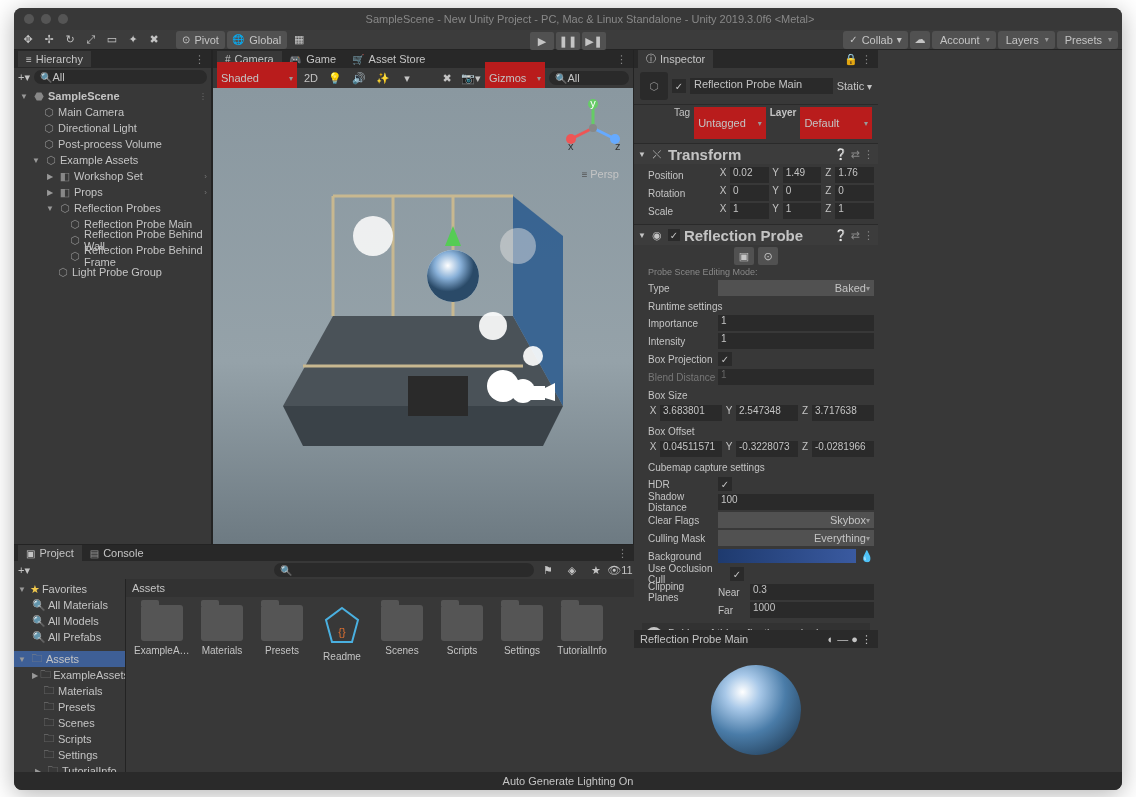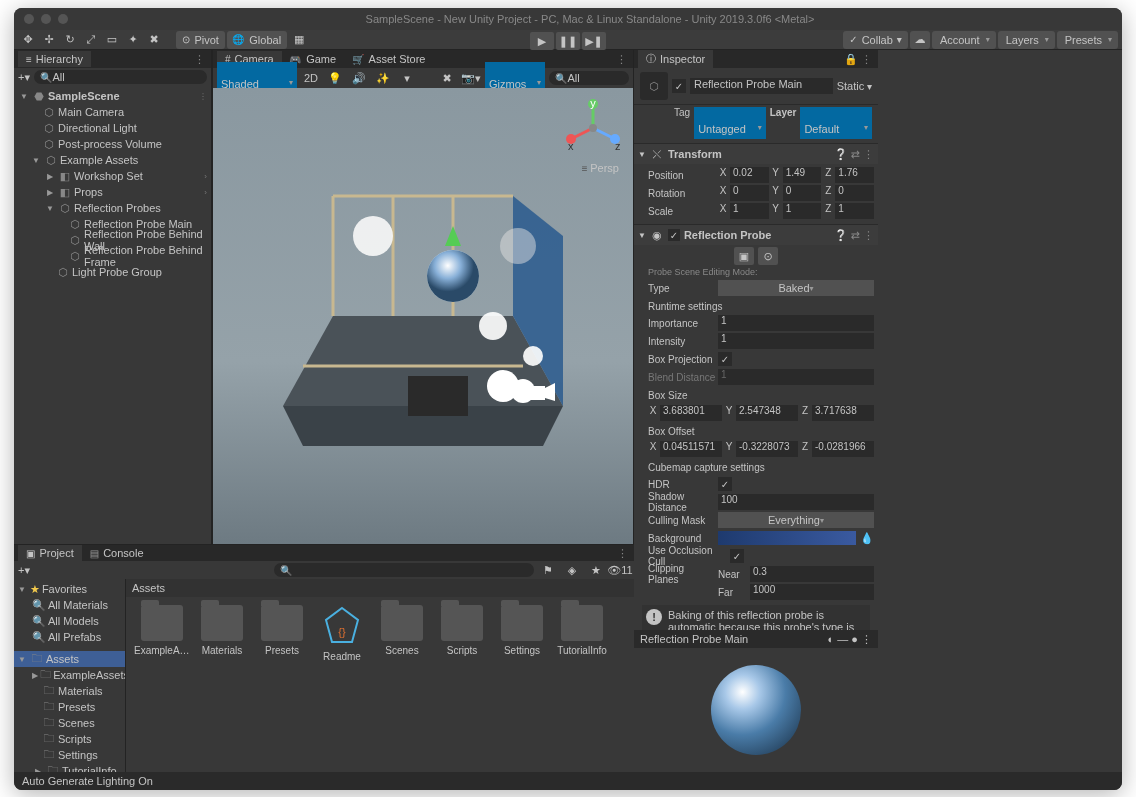--- a/index.html
+++ b/index.html
@@ -31,43 +31,43 @@
 .tree-row.sel { background: #3e5f96; color: #fff; }
 .tree-row .fold { width: 12px; text-align: center; color: #999; font-size: 8px; }
 .tree-row .ico { width: 14px; text-align: center; color: #888; }
 .tree-row .lbl { flex: 1; }
 .tree-row .chev { padding-right: 4px; color: #777; font-size: 8px; }
 .blue-txt { color: #6db3f2; }
 .scene-col { flex: 1; display: flex; flex-direction: column; border-left: 1px solid #232323; border-right: 1px solid #232323; }
 .scene-toolbar { height: 20px; background: #383838; display: flex; align-items: center; padding: 0 4px; gap: 4px; font-size: 10px; }
 .viewport { flex: 1; background: linear-gradient(180deg, #8a98a0 0%, #95a2a9 60%, #6d7a82 100%); position: relative; display: flex; align-items: center; justify-content: center; }
 .gizmo { position: absolute; top: 10px; right: 10px; width: 60px; height: 60px; }
-.persp { position: absolute; top: 74px; right: 14px; font-size: 10px; color: #555; }
+.persp { position: absolute; top: 80px; right: 14px; font-size: 10px; color: #555; }
 .inspector { width: 244px; background: #383838; display: flex; flex-direction: column; overflow: hidden; }
 .insp-header { padding: 4px 6px; display: flex; align-items: center; gap: 4px; border-bottom: 1px solid #2a2a2a; }
 .cube-ico { width: 28px; height: 28px; background: #2a2a2a; border-radius: 3px; display: flex; align-items: center; justify-content: center; color: #888; }
 .insp-name { flex: 1; height: 16px; background: #2a2a2a; padding: 0 4px; font-size: 11px; }
 .static-cb { font-size: 10px; }
 .tag-row { display: flex; padding: 2px 6px 4px 40px; gap: 4px; border-bottom: 1px solid #2a2a2a; }
-.small-dd { flex: 1; height: 16px; background: #0369a1; padding: 16px 4px; display: flex; align-items: flex-start; justify-content: space-between; font-size: 10px; }
+.small-dd { flex: 1; height: 16px; background: #b91c1c; padding: 16px 4px; display: flex; align-items: center; justify-content: space-between; font-size: 10px; }
 .small-dd::after { content: '▾'; font-size: 8px; color: #999; }
 .comp { border-bottom: 1px solid #2a2a2a; }
 .comp-hdr { height: 20px; display: flex; align-items: center; padding: 0 4px; gap: 4px; background: #3c3c3c; }
 .comp-hdr .fold { font-size: 8px; color: #c4c4c4; }
 .comp-hdr .icn { width: 14px; text-align: center; }
-.comp-hdr .nm { flex: 1; font-weight: bold; font-size: 11px; }
+.comp-hdr .nm { flex: 1; font-weight: bold; font-size: 15px; }
 .comp-hdr .btns { display: flex; gap: 2px; color: #888; }
 .comp-body { padding: 2px 4px 4px 4px; }
 .prop-row { display: flex; align-items: center; height: 18px; gap: 2px; }
 .prop-lbl { width: 78px; font-size: 10px; padding-left: 10px; color: #c4c4c4; }
 .prop-lbl.dim { color: #777; }
 .xyz { display: flex; gap: 2px; flex: 1; }
 .axis-lbl { width: 10px; font-size: 10px; color: #c4c4c4; text-align: center; }
 .num-field { flex: 1; min-width: 0; height: 16px; background: #2a2a2a; padding: 0 3px; font-size: 10px; color: #c4c4c4; overflow: hidden; white-space: nowrap; }
-.full-dd { flex: 1; height: 16px; background: #515151; padding: 0 4px; display: flex; align-items: center; justify-content: center; font-size: 10px; }
+.full-dd { flex: 1; height: 16px; background: #515151; padding: 0 4px; display: flex; align-items: center; justify-content: flex-end; font-size: 10px; }
 .full-dd::after { content: '▾'; font-size: 8px; color: #999; }
 .cb { width: 14px; height: 14px; background: #2a2a2a; display: flex; align-items: center; justify-content: center; font-size: 10px; }
 .section-lbl { font-size: 10px; padding: 4px 0 2px 10px; color: #c4c4c4; }
 .info-box { margin: 4px; padding: 4px; background: #323232; font-size: 9px; color: #999; display: flex; gap: 6px; }
 .info-box .ii { width: 16px; height: 16px; border-radius: 50%; background: #c4c4c4; color: #323232; display: flex; align-items: center; justify-content: center; font-weight: bold; flex-shrink: 0; }
 .preview-hdr { height: 18px; background: #2a2a2a; display: flex; align-items: center; padding: 0 6px; font-size: 10px; justify-content: space-between; }
 .preview-body { height: 124px; background: #383838; display: flex; align-items: center; justify-content: center; }
 .sphere-preview { width: 90px; height: 90px; border-radius: 50%; background: radial-gradient(circle at 35% 30%, #fff, #a8c8e8 20%, #4a7ca8 50%, #2a4a68 80%); }
 .bottom { display: flex; border-top: 1px solid #232323; height: 228px; }
 .project-col { width: 100%; display: flex; flex-direction: column; }
@@ -75,21 +75,21 @@
 .proj-body { flex: 1; display: flex; }
 .proj-tree { width: 112px; border-right: 1px solid #232323; overflow: auto; padding: 2px 0; }
 .proj-grid-area { flex: 1; display: flex; flex-direction: column; }
 .breadcrumb { height: 18px; padding: 0 6px; font-size: 11px; display: flex; align-items: center; background: #323232; }
 .grid { flex: 1; display: flex; gap: 4px; padding: 8px; align-content: flex-start; flex-wrap: wrap; }
 .grid-item { width: 56px; display: flex; flex-direction: column; align-items: center; gap: 4px; }
 .folder-ico { width: 42px; height: 36px; background: #555; border-radius: 3px; position: relative; }
 .folder-ico::before { content: ''; position: absolute; top: -5px; left: 0; width: 18px; height: 6px; background: #555; border-radius: 2px 2px 0 0; }
 .readme-ico { width: 42px; height: 42px; display: flex; align-items: center; justify-content: center; }
 .grid-lbl { font-size: 10px; color: #c4c4c4; text-align: center; white-space: nowrap; overflow: hidden; text-overflow: ellipsis; width: 100%; }
-.statusbar { height: 18px; background: #2a2a2a; display: flex; align-items: center; justify-content: flex-start; padding: 0 8px; font-size: 10px; color: #c4c4c4; }
+.statusbar { height: 18px; background: #2a2a2a; display: flex; align-items: center; justify-content: center; padding: 0 8px; font-size: 10px; color: #c4c4c4; }
 .star { color: #f2c94c; }
 svg { display: block; }
 .color-swatch { flex: 1; height: 14px; background: linear-gradient(90deg, #1e3a6e, #3a5aa0); margin-right: 2px; }
 .eyedrop { width: 14px; text-align: center; color: #888; }
 </style>
 </head>
 <body>
 
 <div class="window">
   <div class="titlebar">
@@ -542,20 +542,26 @@
           <div class="section-lbl">Cubemap capture settings</div>
           <div class="prop-row">
                 <span class="prop-lbl">HDR</span>
                 <div class="cb">✓</div>
               </div>
           <div class="prop-row">
                 <span class="prop-lbl">Shadow Distance</span>
                 <div class="num-field">100</div>
               </div>
           <div class="prop-row">
+                <span class="prop-lbl">Clear Flags</span>
+                <div class="full-dd">
+                  <span>Skybox</span>
+                </div>
+              </div>
+          <div class="prop-row">
                 <span class="prop-lbl">Culling Mask</span>
                 <div class="full-dd">
                   <span>Everything</span>
                 </div>
               </div>
           <div class="prop-row">
                 <span class="prop-lbl">Background</span>
                 <div class="color-swatch"></div>
                 <span class="eyedrop">💧</span>
               </div>

